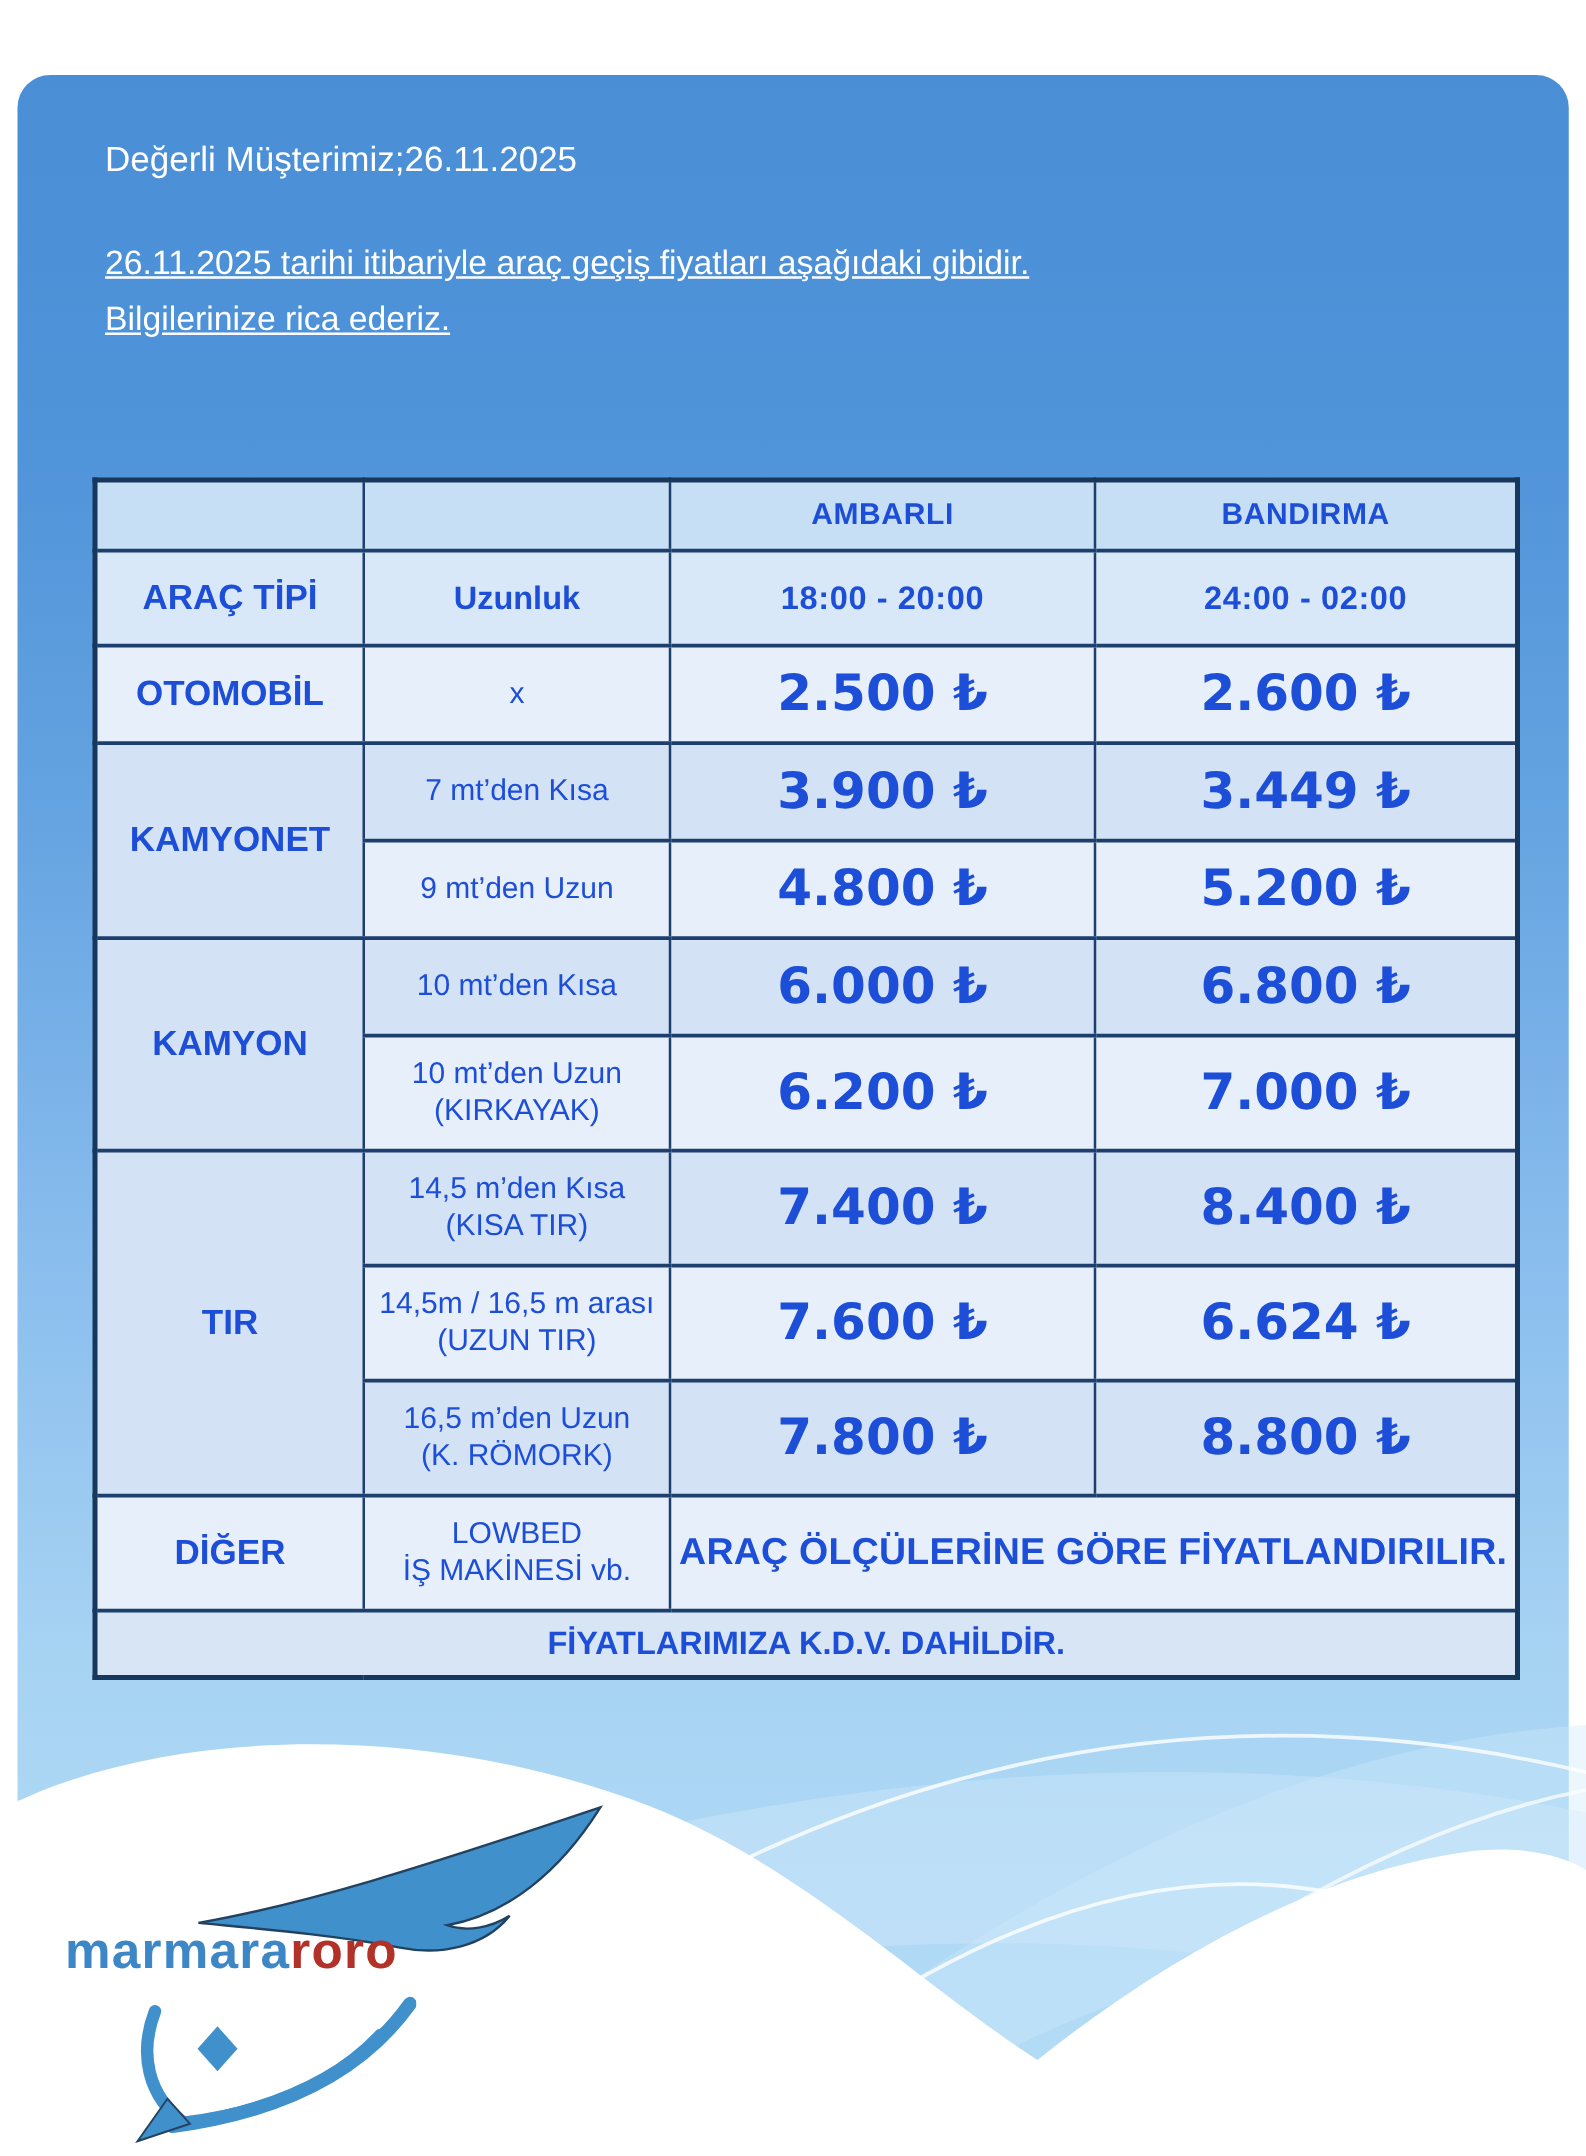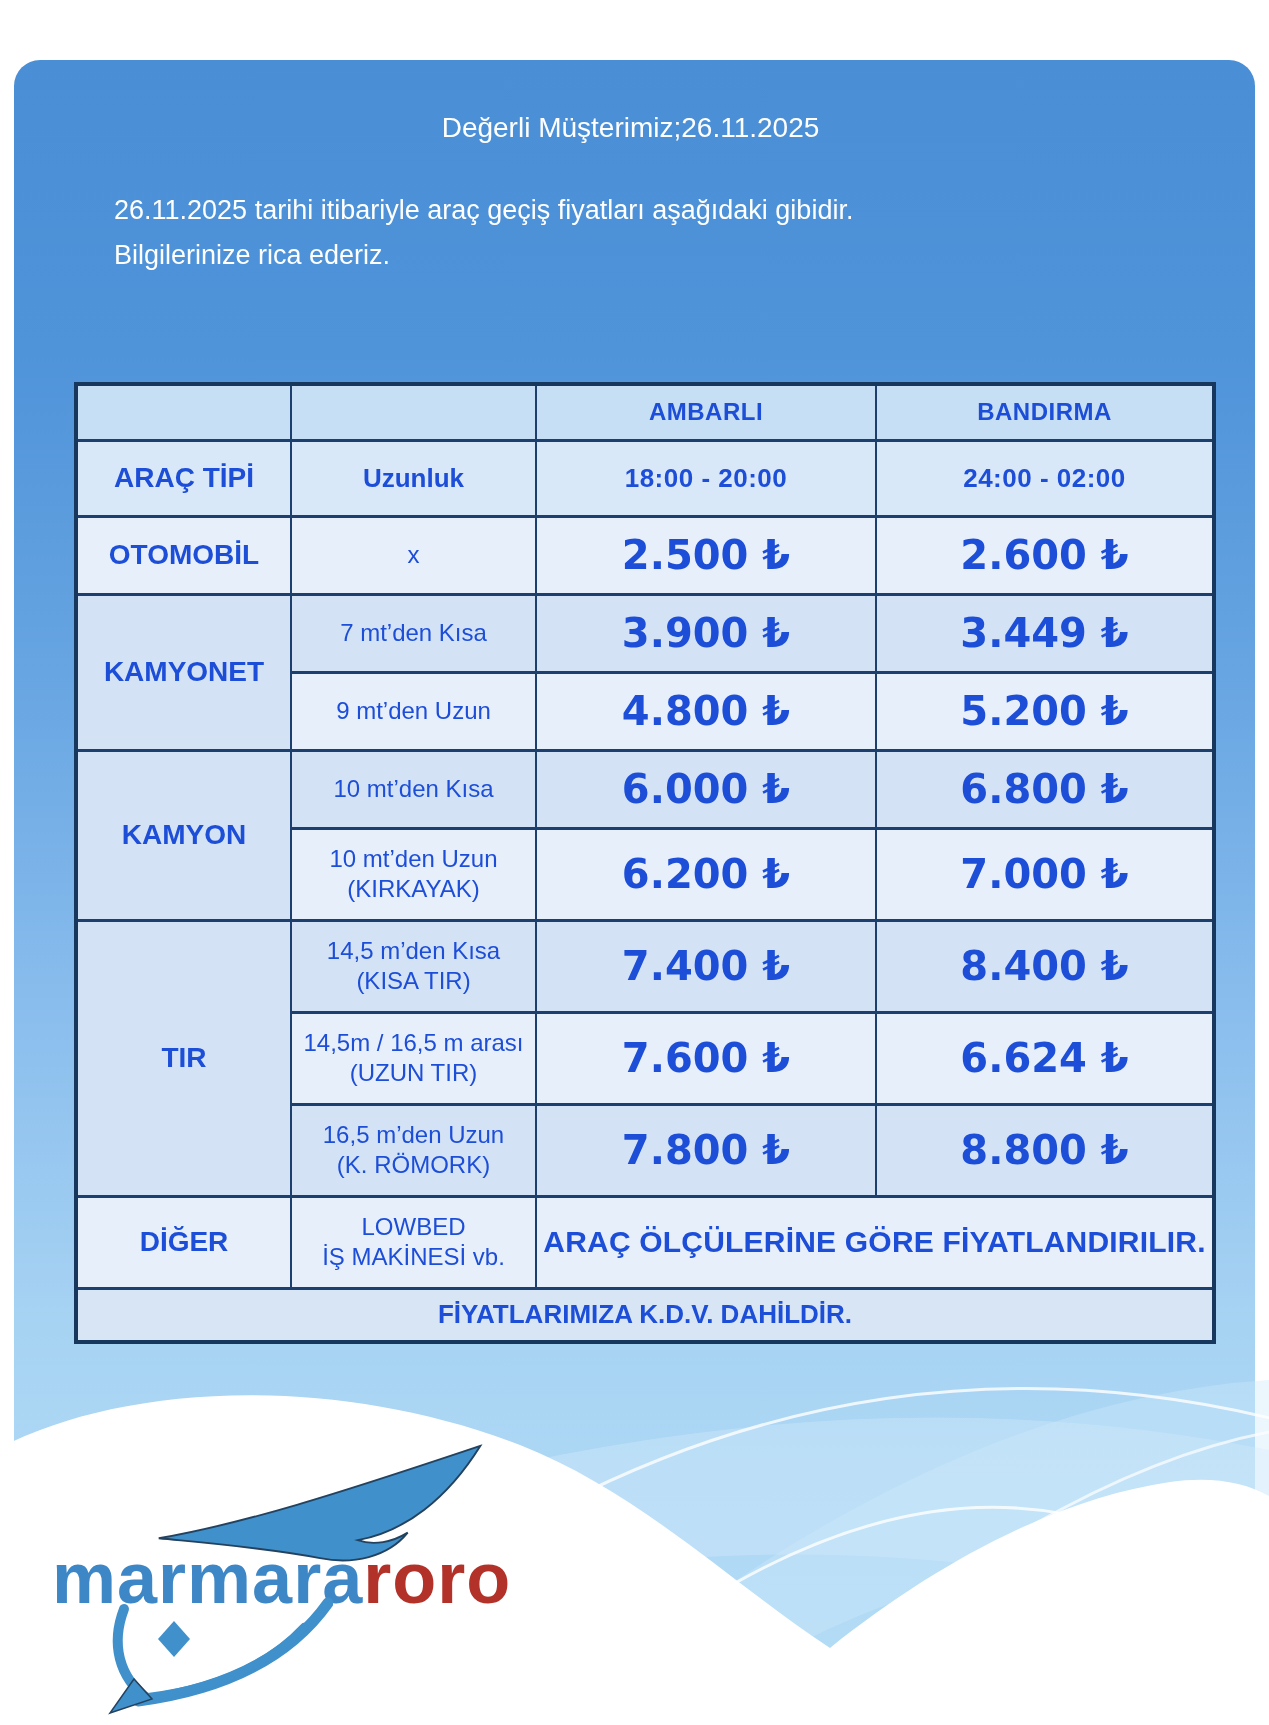--- a/index.html
+++ b/index.html
@@ -6,25 +6,25 @@
   body{
     width:1269px;height:1725px;position:relative;background:#ffffff;
     font-family:"Liberation Sans","DejaVu Sans",sans-serif;overflow:hidden;
   }
   .card{
     position:absolute;left:14px;top:60px;width:1241px;height:1620px;
     border-radius:26px;
     background:linear-gradient(180deg,#4a8fd6 0%,#4f93d9 18%,#67a5e2 38%,#8cbfee 60%,#a7d3f3 78%,#b4dcf6 100%);
   }
   .card-header{
-    display:flex;justify-content:center;align-items:baseline;
+    display:flex;justify-content:flex-start;align-items:baseline;
     padding:52px 78px 0 70px;color:#ffffff;font-size:28px;
   }
   .intro{
-    padding:44px 70px 0 100px;color:#ffffff;font-size:27px;line-height:1.65;
+    padding:44px 70px 0 70px;color:#ffffff;font-size:27px;line-height:1.65;text-decoration:underline;
   }
   
   table.price{
     position:absolute;left:60px;top:322px;width:1138px;
     border-collapse:collapse;table-layout:fixed;
     border:4px solid #17375d;
   }
   table.price td{
     border:2px solid #1c3f6e;border-top-width:3px;border-bottom-width:3px;
     text-align:center;vertical-align:middle;color:#1d4ed8;
@@ -43,21 +43,21 @@
   .len{font-size:24px;white-space:pre-line;line-height:1.25;}
   .price-val{font-size:40px;font-weight:bold;color:#16406f;font-family:"DejaVu Sans","Liberation Sans",sans-serif;}
   .note{font-size:30px;font-weight:bold;letter-spacing:.2px;}
   .kdv{font-size:26px;font-weight:bold;}
   
   svg.waves{position:absolute;left:0;top:0;pointer-events:none;}
   
   .logo{position:absolute;left:40px;top:1435px;width:480px;height:280px;}
   .logo .sail{position:absolute;left:115px;top:6px;}
   .logo .wordmark{
-    position:absolute;left:12px;top:102px;font-size:72px;font-weight:bold;
+    position:absolute;left:12px;top:102px;font-size:41px;font-weight:bold;
     letter-spacing:1px;font-family:"Liberation Sans","DejaVu Sans",sans-serif;
   }
   .logo .hull{position:absolute;left:58px;top:162px;}
 </style>
 </head>
 <body>
 
 <div class="page">
 
   <div class="card">

